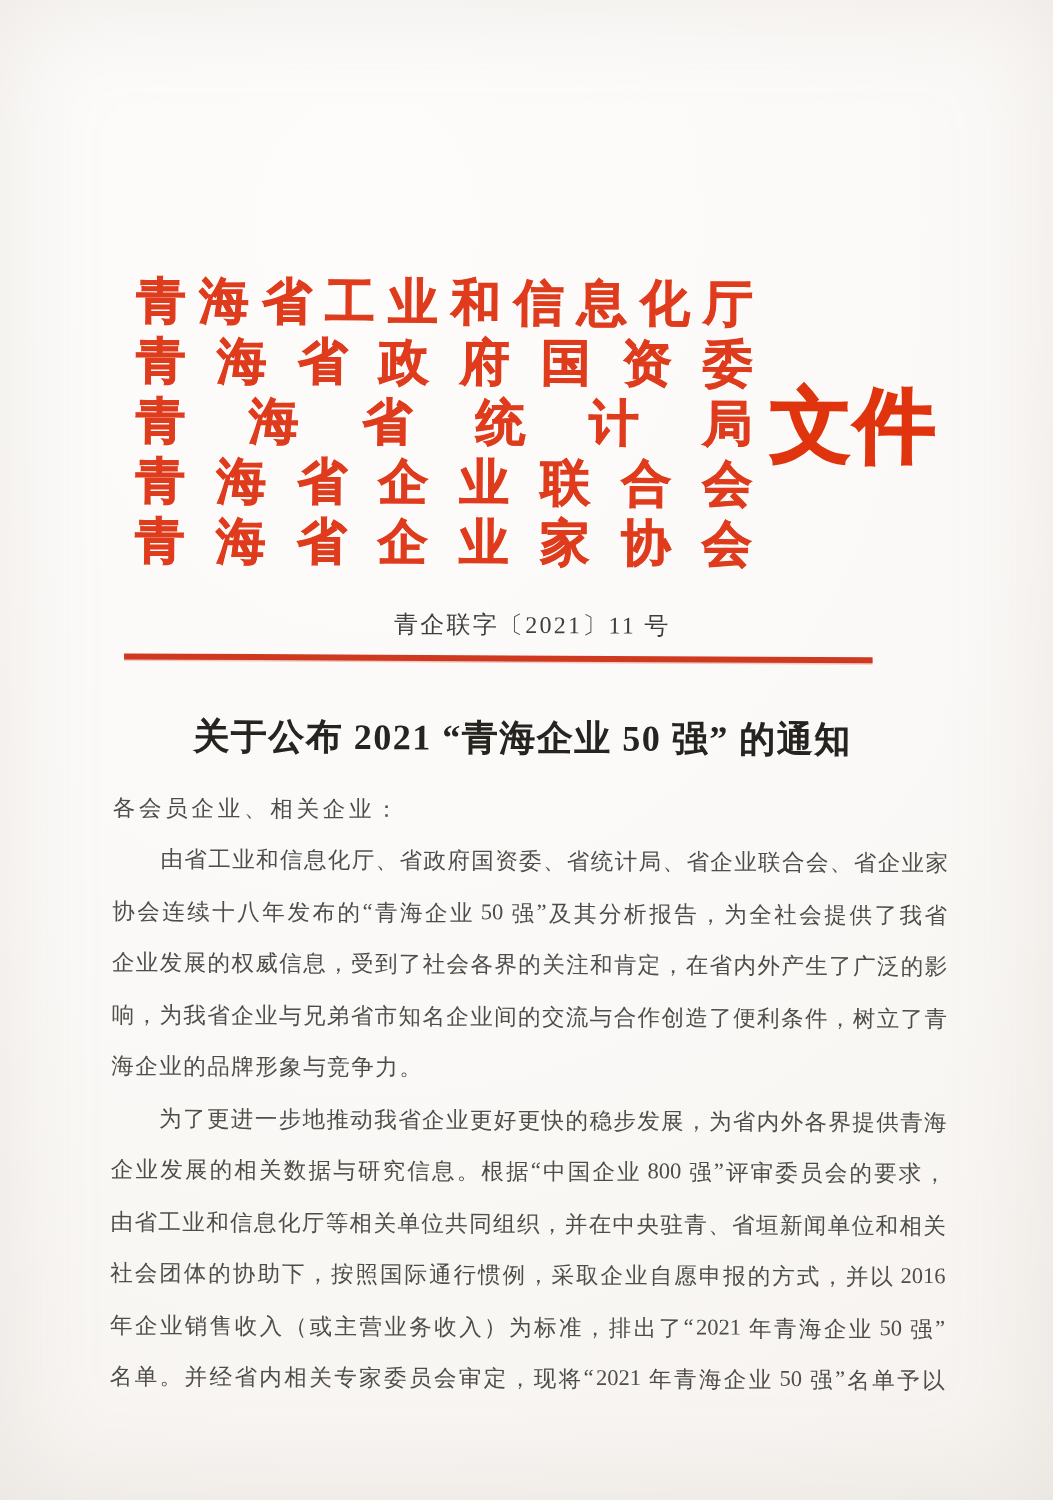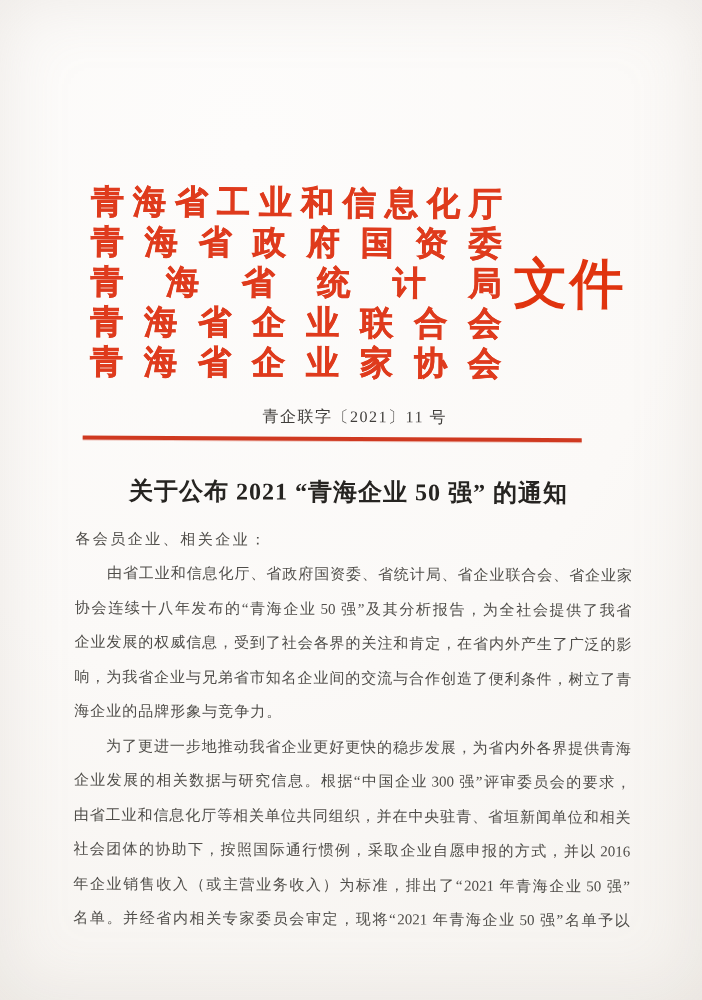--- a/index.html
+++ b/index.html
@@ -52,21 +52,21 @@
     color: #df3b1d;
     -webkit-text-stroke: 0.6px #df3b1d;
     white-space: nowrap;
   }
   .org-line span { white-space: pre; }
 
   .doc-type {
     margin-left: 12px;
     font-size: 54px;
     line-height: 1;
-    font-weight: 400;
+    font-weight: 700;
     color: #e0340f;
     -webkit-text-stroke: 1.4px #e0340f;
     letter-spacing: 2px;
     white-space: nowrap;
     text-align: right;
   }
 
   
   .ref-number {
     position: absolute;
@@ -393,21 +393,21 @@
           <span>信</span>
           <span>息</span>
           <span>。</span>
           <span>根</span>
           <span>据</span>
           <span>“</span>
           <span>中</span>
           <span>国</span>
           <span>企</span>
           <span>业</span>
-          <span> 300 </span>
+          <span> 800 </span>
           <span>强</span>
           <span>”</span>
           <span>评</span>
           <span>审</span>
           <span>委</span>
           <span>员</span>
           <span>会</span>
           <span>的</span>
           <span>要</span>
           <span>求</span>

